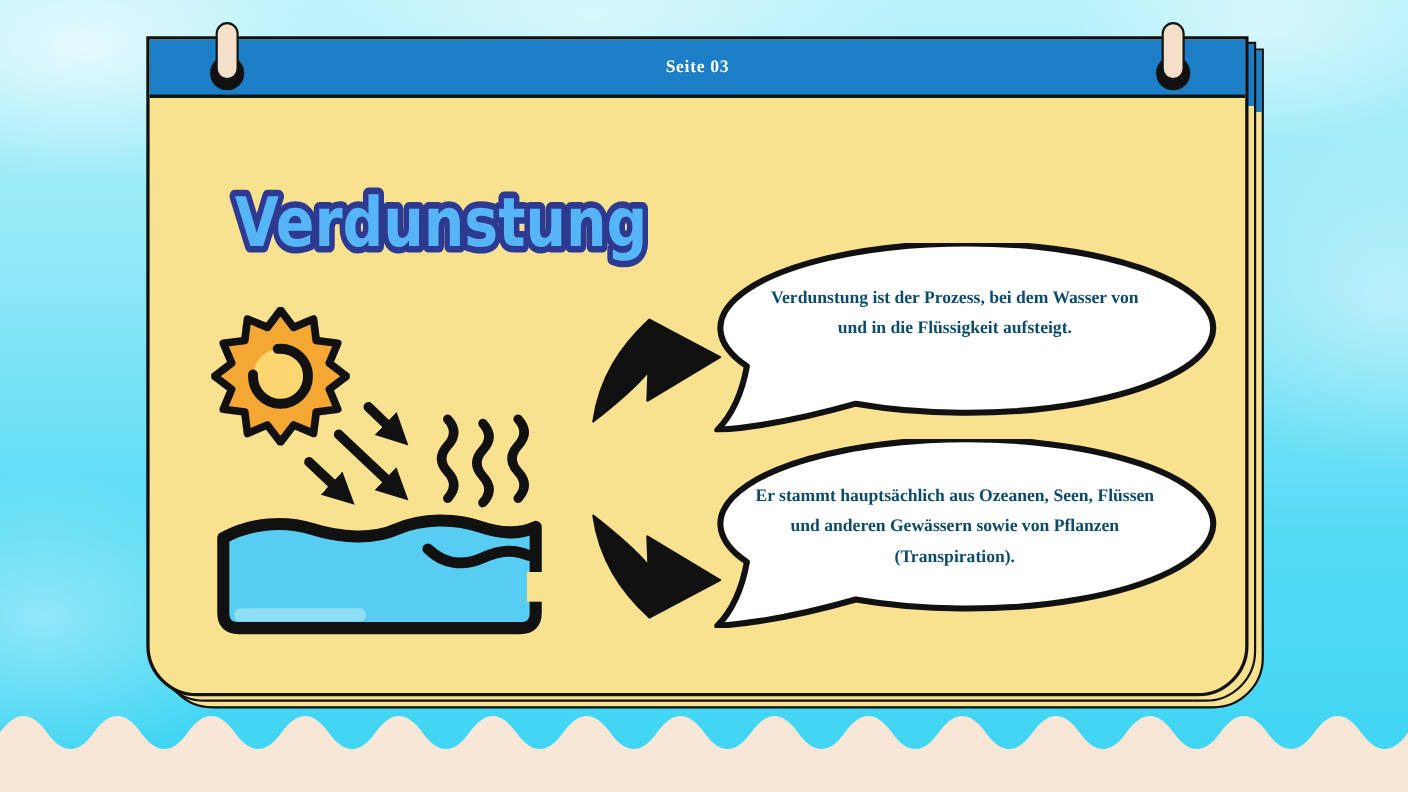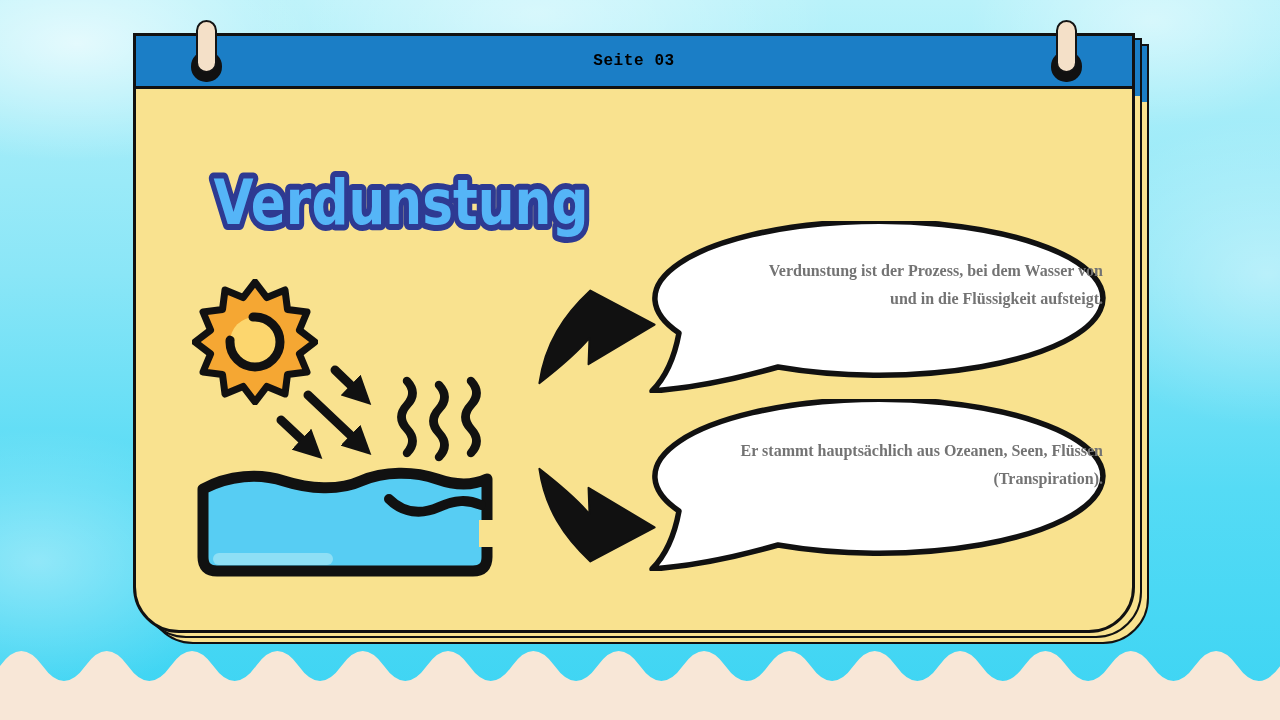--- a/index.html
+++ b/index.html
@@ -26,21 +26,21 @@
     background:linear-gradient(180deg,#1b7ec6 0 56px,#f9e28f 56px);}
   .sheet-3{left:147px;top:44px;z-index:1;}
   .sheet-2{left:140px;top:38px;z-index:2;}
 
   
   .card{position:absolute;left:133px;top:33px;width:1002px;height:600px;box-sizing:border-box;
     border:3px solid #111;border-radius:0 0 46px 46px;background:#f9e28f;z-index:3;}
   .card-header{position:absolute;left:0;top:0;width:100%;height:53px;box-sizing:border-box;
     background:#1b7ec6;border-bottom:3px solid #111;
     display:flex;align-items:center;justify-content:center;}
-  .page-label{color:#000000;font-family:Liberation Mono, monospace;font-weight:bold;
+  .page-label{color:#ffffff;font-family:Liberation Serif, serif;font-weight:bold;
     font-size:16px;letter-spacing:.6px;}
 
   
   .pin-hole{position:absolute;width:31px;height:31px;background:#111;border-radius:15px;z-index:4;}
   .pin-body{position:absolute;width:21px;height:53px;background:#f4e0c8;border:2.5px solid #141414;
     box-sizing:border-box;border-radius:11px;z-index:5;}
   .hole-left{left:191px;top:51px;} .hole-right{left:1051px;top:51px;}
   .pin-left{left:196px;top:20px;}  .pin-right{left:1056px;top:20px;}
 
   
@@ -49,23 +49,23 @@
   .rays-svg{position:absolute;left:137px;top:327px;}
   .water-svg{position:absolute;left:53px;top:427px;}
   .swoosh{position:absolute;}
   .swoosh-1{left:398px;top:247px;}
   .swoosh-2{left:398px;top:429px;transform:scaleY(-1);}
 
   .bubble{position:absolute;width:465px;height:172px;}
   .bubble-1{left:512px;top:185px;}
   .bubble-2{left:512px;top:363px;text-decoration:underline;}
   .bubble svg{position:absolute;left:0;top:0;}
-  .bubble-text{position:absolute;left:31px;width:424px;text-align:right;
+  .bubble-text{position:absolute;left:8px;width:424px;text-align:center;
     font-family:"Liberation Serif",serif;font-weight:bold;font-size:16px;
-    line-height:28px;color:#737373;}
+    line-height:28px;color:#0c4a6e;}
   .bubble-1 .bubble-text{top:36px;}
   .bubble-2 .bubble-text{top:38px;}
 </style>
 </head>
 <body>
 
 <div class="stage">
 
   <div class="sky"></div>
 
@@ -155,20 +155,21 @@
         <div>und in die Flüssigkeit aufsteigt.</div>
       </div>
     </div>
 
     <div class="bubble bubble-2">
       <svg width="465" height="172" viewBox="0 0 465 172" aria-hidden="true">
         <path d="M 4 170 Q 24 150 31 112 A 224 77 0 1 1 130 146 Q 60 166 4 170 Z" fill="#ffffff" stroke="#111" stroke-width="5.5" stroke-linejoin="round"></path>
       </svg>
       <div class="bubble-text">
         <div>Er stammt hauptsächlich aus Ozeanen, Seen, Flüssen</div>
+        <div>und anderen Gewässern sowie von Pflanzen</div>
         <div>(Transpiration).</div>
       </div>
     </div>
 
   </div>
 
   <div class="pin-hole hole-left"></div>
   <div class="pin-hole hole-right"></div>
   <div class="pin-body pin-left"></div>
   <div class="pin-body pin-right"></div>

